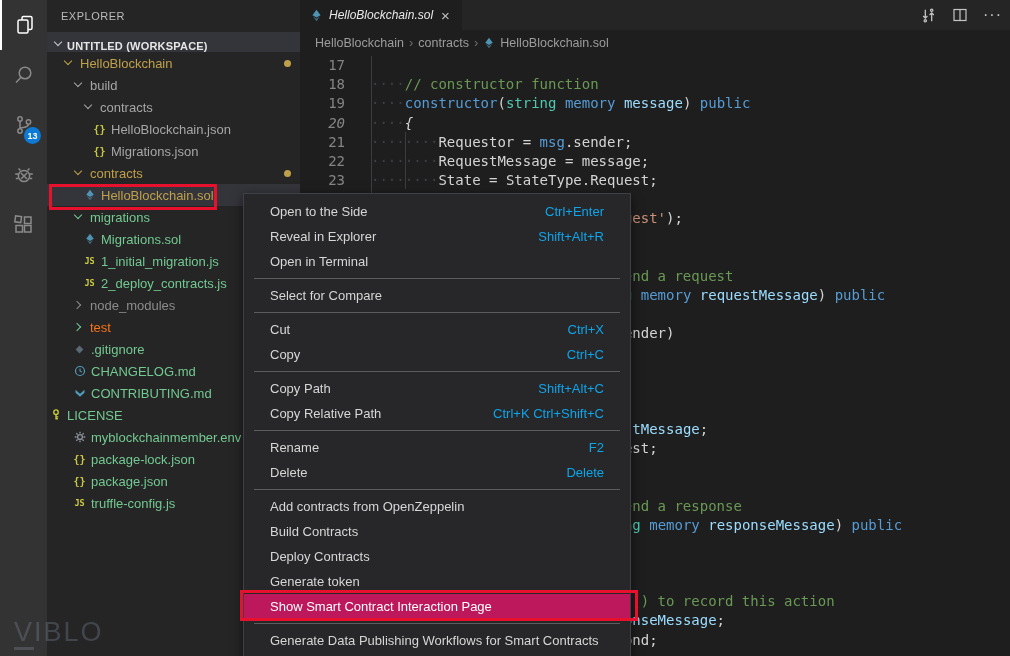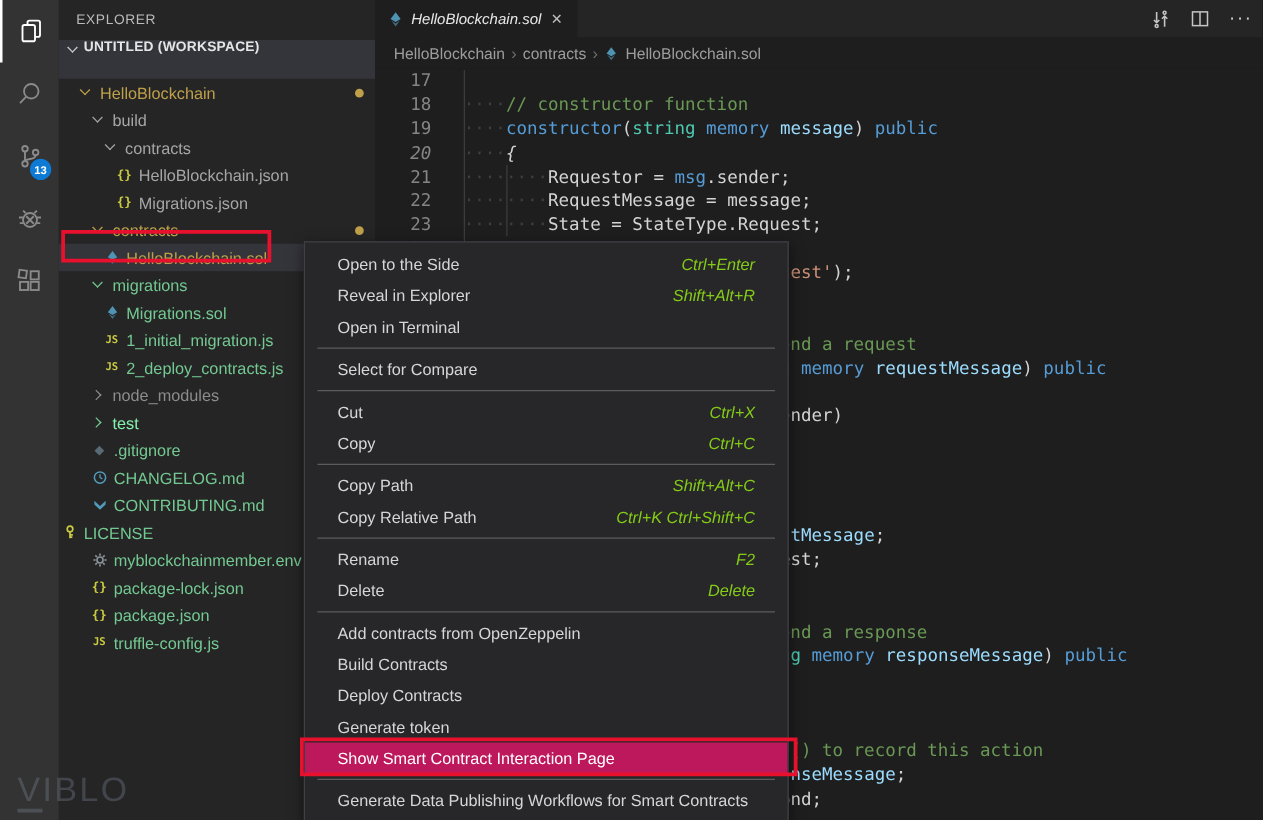--- a/index.html
+++ b/index.html
@@ -12,21 +12,21 @@
   .act-item { position:relative; width:47px; height:50px; display:flex; align-items:center; justify-content:center; cursor:pointer; }
   .act-item svg { stroke:#8a8a8a; fill:none; stroke-width:1.5; }
   .act-item.active { border-left:2px solid #ffffff; }
   .act-item.active svg { stroke:#ffffff; }
   .scm-badge { position:absolute; right:6px; bottom:6px; width:17px; height:17px; border-radius:50%;
     background:#0d7ad6; color:#fff; font-size:9px; font-weight:bold; display:flex; align-items:center; justify-content:center; }
 
   
   #sidebar { position:absolute; left:47px; top:0; width:253px; height:656px; background:#252526; z-index:4; }
   #explorer-title { height:32px; line-height:32px; padding-left:14px; font-size:11px; letter-spacing:.5px; color:#bbbbbb; }
-  #workspace-header { height:31px; background:#34353a; display:flex; align-items:flex-start; padding-left:4px;
+  #workspace-header { height:20px; background:#34353a; display:flex; align-items:flex-end; padding-left:4px;
     color:#e6e6e6; font-size:11px; font-weight:bold; letter-spacing:.2px; }
   #tree { position:relative; }
   .trow { position:relative; height:22px; display:flex; align-items:center; font-size:13px; cursor:pointer; white-space:nowrap; }
   .trow.sel { background:#34343b; }
   .twist { width:16px; height:16px; position:relative; flex:0 0 16px; }
   .twist::before { content:""; position:absolute; width:5px; height:5px; border-right:1.4px solid currentColor; border-bottom:1.4px solid currentColor; }
   .twist.down::before { left:4px; top:3px; transform:rotate(45deg); }
   .twist.right::before { left:3px; top:5px; transform:rotate(-45deg); }
   .ficon { width:17px; flex:0 0 17px; display:flex; align-items:center; justify-content:center;
     font-size:10px; font-weight:bold; font-family:"DejaVu Sans Mono", monospace; }
@@ -54,21 +54,21 @@
   .ctext { margin-left:26px; }
   .t-ws{color:#3d3f44} .t-cm{color:#6A9955} .t-kw{color:#569CD6} .t-ty{color:#4EC9B0}
   .t-id{color:#d4d4d4} .t-pm{color:#9CDCFE} .t-fn{color:#DCDCAA} .t-st{color:#CE9178} .t-pu{color:#d4d4d4}
   .iguide { position:absolute; width:1px; background:#3c3c3c; }
 
   
   #context-menu { position:absolute; left:243px; top:193px; width:388px; height:470px; background:#27272a;
     border:1px solid #3f3f46; box-shadow:0 3px 10px rgba(0,0,0,.55); z-index:50; padding-top:5px; }
   .mitem { height:25px; display:flex; align-items:center; justify-content:space-between;
     padding:0 26px; font-size:13px; color:#d6d6d6; cursor:pointer; }
-  .mitem .msc { color:#84cc16;font-style:italic; }
+  .mitem .msc { color:#0ea5e9; }
   .mitem.hl { background:#be185d; color:#ffffff; }
   .msep { height:1px; background:#5c5c5c; margin:4px 10px; }
 
   
   .redbox { position:absolute; border:3px solid #e8112d; z-index:60; pointer-events:none; }
   #watermark { position:absolute; left:14px; top:617px; z-index:70; font-size:27px; letter-spacing:2px;
     color:rgba(135,150,165,.30); pointer-events:none; }
   #watermark .wm-v { border-bottom:3px solid rgba(135,150,165,.30); }
 </style>
 </head>
@@ -185,21 +185,21 @@
             <span style="color:#cbcb41;font-size:8.5px">JS</span>
           </span>
           <span class="tlbl" style="color:#73C991">2_deploy_contracts.js</span>
         </div>
         <div class="trow" style="padding-left: 24px;">
           <span class="twist right" style="color:#8C8C8C"></span>
           <span class="tlbl" style="color:#8C8C8C">node_modules</span>
         </div>
         <div class="trow" style="padding-left: 24px;">
           <span class="twist right" style="color:#73C991"></span>
-          <span class="tlbl" style="color:#86efac">test</span>
+          <span class="tlbl" style="color:#f97316">test</span>
         </div>
         <div class="trow" style="padding-left: 24px;">
           <span class="ficon">
             <svg width="11" height="11" viewBox="0 0 16 16">
               <rect x="4" y="4" width="8" height="8" transform="rotate(45 8 8)" fill="#5a6a74"></rect>
             </svg>
           </span>
           <span class="tlbl" style="color:#73C991">.gitignore</span>
         </div>
         <div class="trow" style="padding-left: 24px;">

